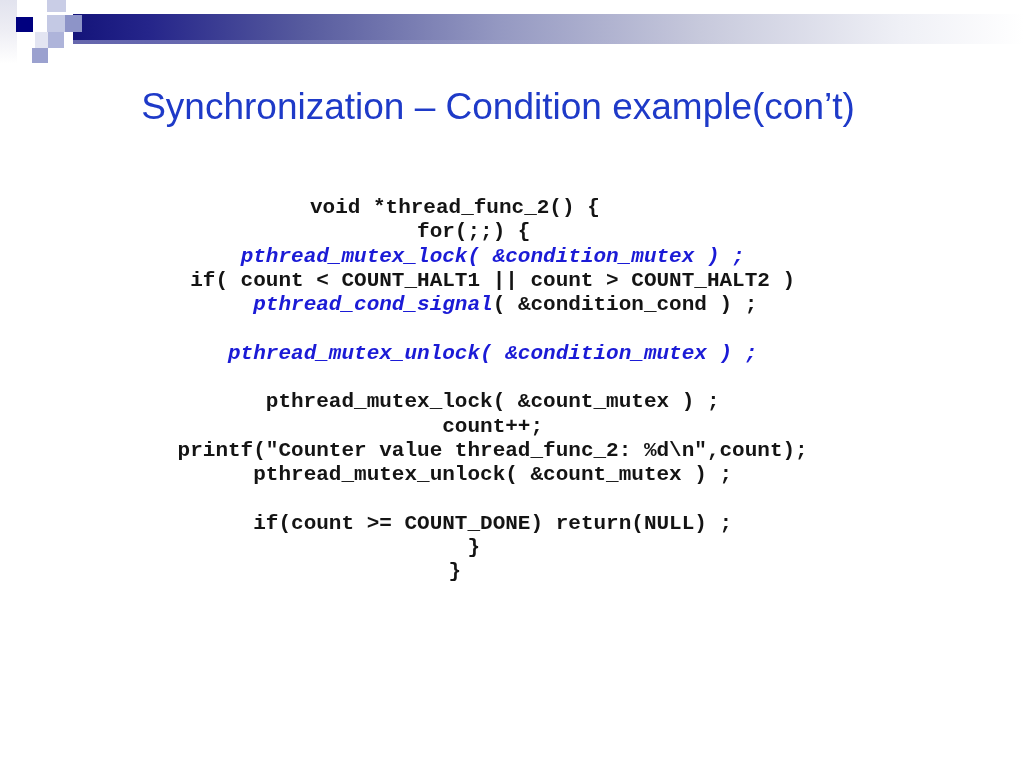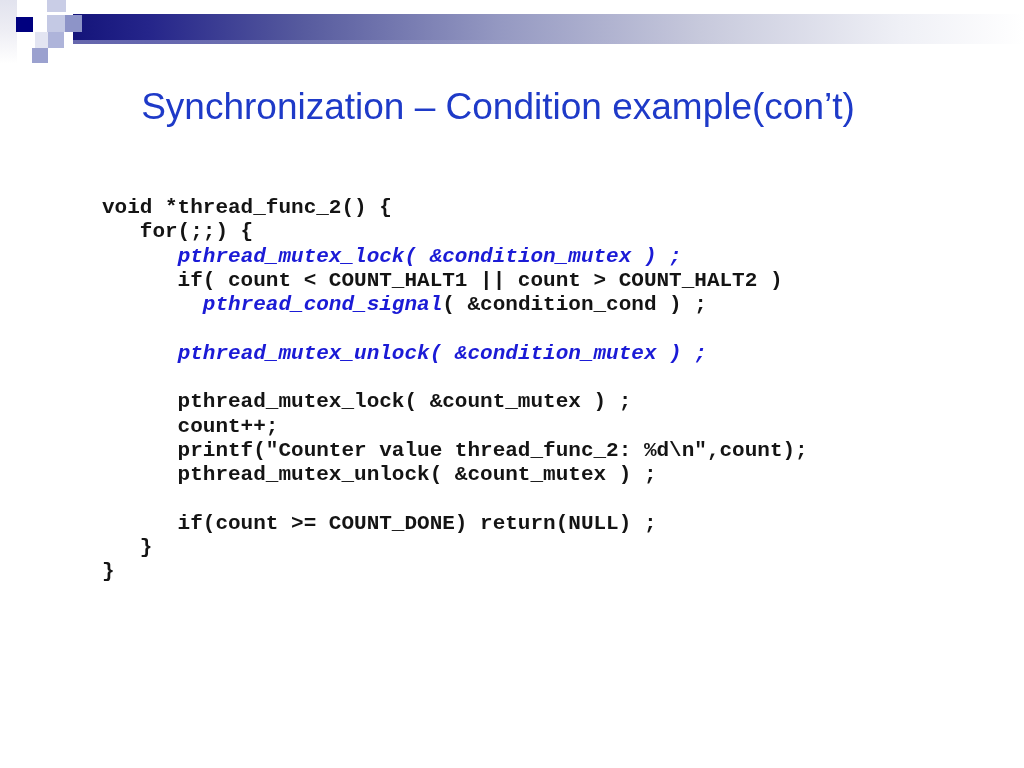--- a/index.html
+++ b/index.html
@@ -48,20 +48,21 @@
     color:var(--title-blue);
     white-space:nowrap;
   }
   
   .code{
     position:absolute;left:102px;top:196px;margin:0;
     font-family:"Liberation Mono","DejaVu Sans Mono",monospace;
     font-size:21px;font-weight:bold;line-height:24.3px;
     color:var(--code-black);
     white-space:pre;
+    text-align:center;
   }
   .code .kw{color:var(--code-blue);font-style:italic;}
   .code .plain{color:var(--code-black);}
 </style>
 </head>
 <body>
 
 <div class="slide">
 
   <div>

